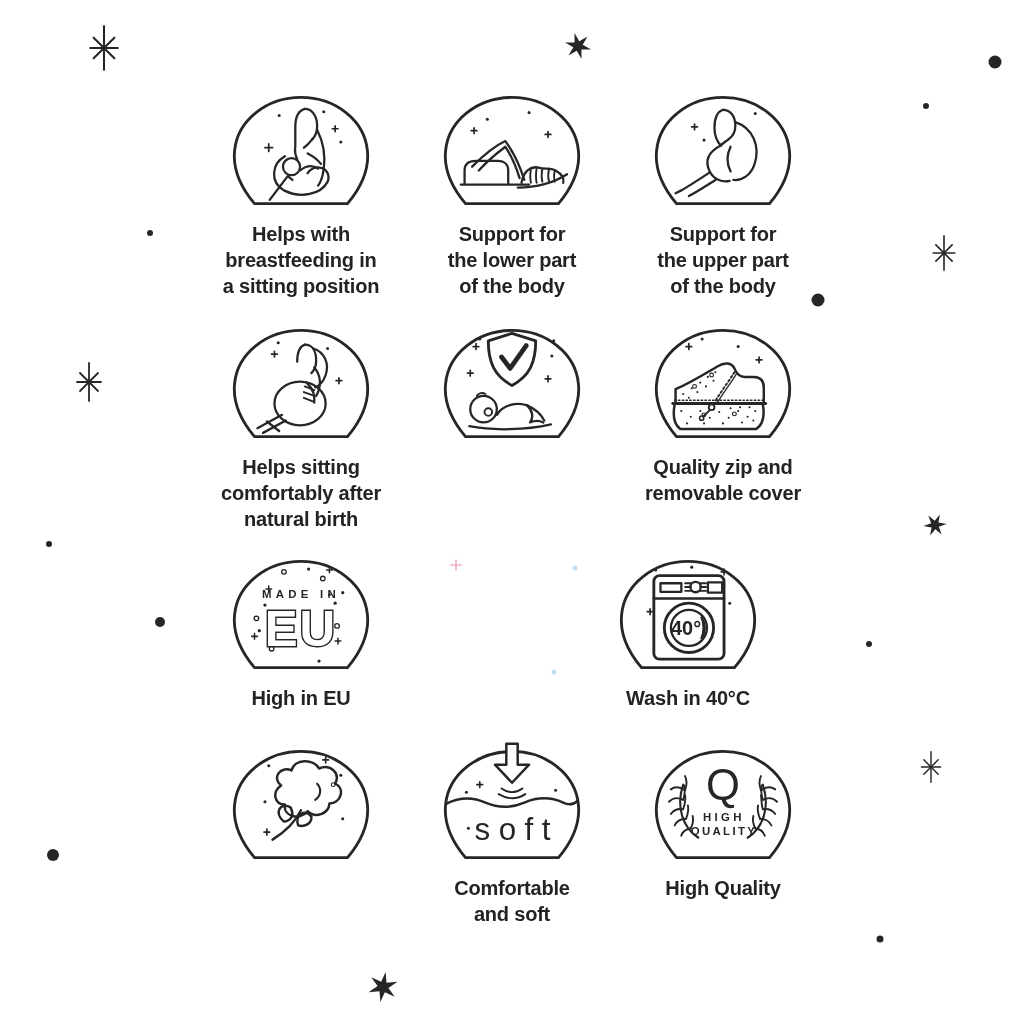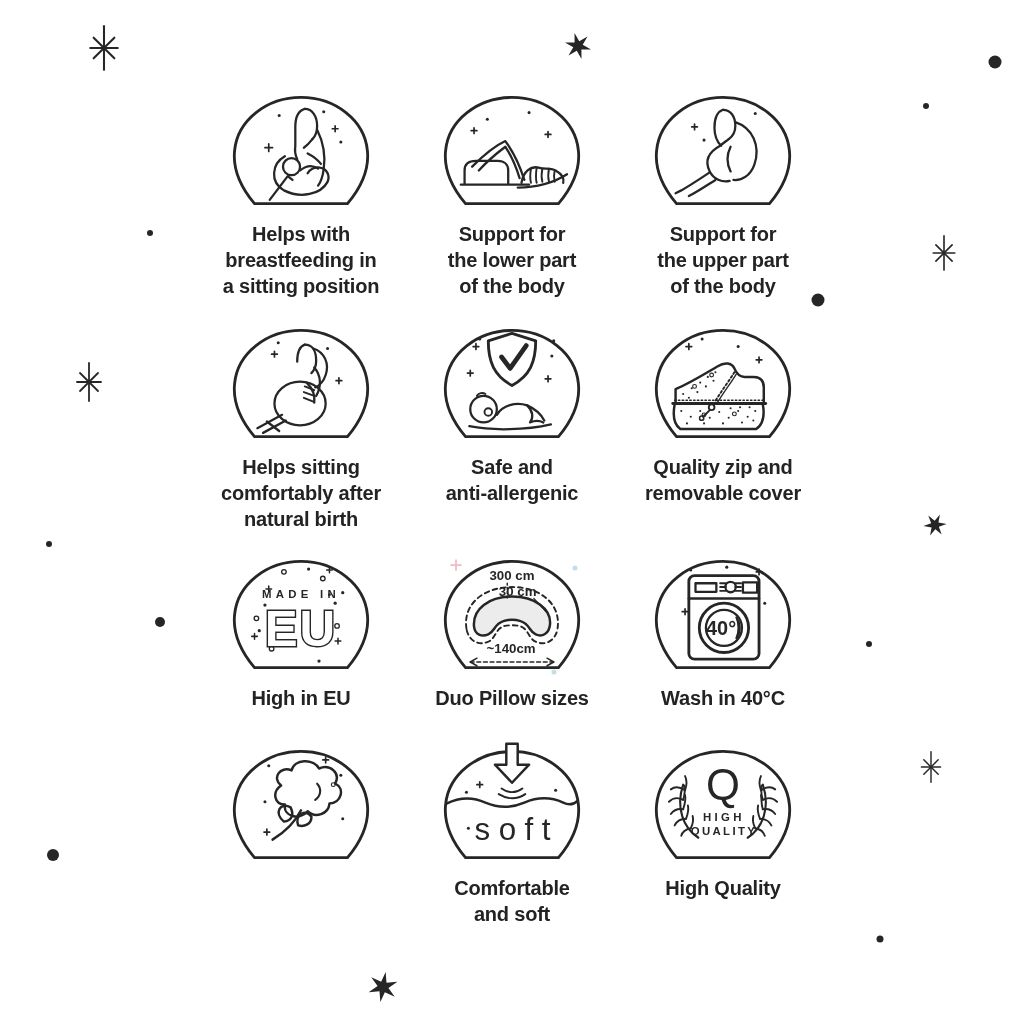--- a/index.html
+++ b/index.html
@@ -172,24 +172,20 @@
           <path d="M36 53 L36 59 M33 56 L39 56"></path>
           <path d="M118 59 L118 65 M115 62 L121 62"></path>
         </g>
         <g fill="#262626" stroke="none">
           <circle cx="122" cy="38" r="1.6"></circle>
             <circle cx="46" cy="20" r="1.6"></circle>
             <circle cx="124" cy="22" r="1.6"></circle>
         </g>
       </g>
     </svg>
-    <div class="caption">
-      <div>Safe and</div>
-      <div>anti-allergenic</div>
-    </div>
   </div>
 
   <div class="cell" style="left:615px;top:320px">
     <svg class="badge" viewBox="0 0 160 136">
       <g fill="none" stroke="#262626" stroke-width="3" stroke-linecap="round" stroke-linejoin="round">
         <path d="M31 123 C15 104 8 86 10 67 C13 35 44 11 80 11 C116 11 147 35 150 67 C152 86 145 104 129 123 Z"></path>
         <g stroke-width="2.6">
           <path d="M30 87 L30 73 C48 65 62 56 74 49 C82 44 89 45 92 51 C94 56 97 60 103 60 L112 60 C119 60 123 64 123 71 L123 87"></path>
           <path d="M29 89 C27 100 28 110 35 115 L115 115 C122 110 124 100 122 89"></path>
           <path stroke-width="3" d="M27 88 L125 88"></path>
@@ -278,41 +274,22 @@
         </g>
       </g>
       <text x="80" y="50" text-anchor="middle" font-size="12" font-weight="700" letter-spacing="4.5" fill="#262626">MADE IN</text>
       <text x="80" y="100" text-anchor="middle" font-size="52" font-weight="700" letter-spacing="2" fill="#ffffff" stroke="#262626" stroke-width="3" paint-order="stroke">EU</text>
     </svg>
     <div class="caption">
       <div>High in EU</div>
     </div>
   </div>
 
-  <div class="cell" style="left:404px;top:551px">
-    <svg class="badge" viewBox="0 0 160 136">
-      <g fill="none" stroke="#262626" stroke-width="3" stroke-linecap="round" stroke-linejoin="round">
-        <path d="M31 123 C15 104 8 86 10 67 C13 35 44 11 80 11 C116 11 147 35 150 67 C152 86 145 104 129 123 Z"></path>
-        <path stroke-width="2" stroke-dasharray="5 4" d="M32 82 C28 56 50 38 80 38 C110 38 132 56 128 82 C126 94 116 100 106 96 C97 93 98 82 88 79 C83 78 77 78 72 79 C62 82 63 93 54 96 C44 100 34 94 32 82 Z"></path>
-        <path stroke-width="2.6" fill="#ececec" d="M40 80 C38 61 56 48 80 48 C104 48 122 61 120 78 C119 87 112 91 105 88 C98 85 99 77 89 74 C83 72 77 72 71 74 C61 77 62 85 55 88 C48 91 41 88 40 80 Z"></path>
-        <path stroke-width="1.5" stroke-dasharray="2 2.5" d="M75 34 L75 50"></path>
-        <path stroke-width="1.3" d="M103 50 L116 64"></path>
-        <path stroke-width="1.6" stroke-dasharray="4 3" d="M36 117 L124 117"></path>
-        <path stroke-width="1.6" d="M36 117 L43 113 M36 117 L43 121 M124 117 L117 113 M124 117 L117 121"></path>
-      </g>
-      <text x="80" y="31" text-anchor="middle" font-size="14" font-weight="700" fill="#262626">300 cm</text>
-      <text x="86" y="47" text-anchor="middle" font-size="14" font-weight="700" fill="#262626">30 cm</text>
-      <text x="79" y="108" text-anchor="middle" font-size="14" font-weight="700" fill="#262626">~140cm</text>
-    </svg>
-    <div class="caption">
-      <div>Duo Pillow sizes</div>
-    </div>
-  </div>
-
-  <div class="cell" style="left:615px;top:551px">
+
+  <div class="cell" style="left:580px;top:551px">
     <svg class="badge" viewBox="0 0 160 136">
       <g fill="none" stroke="#262626" stroke-width="3" stroke-linecap="round" stroke-linejoin="round">
         <path d="M31 123 C15 104 8 86 10 67 C13 35 44 11 80 11 C116 11 147 35 150 67 C152 86 145 104 129 123 Z"></path>
         <rect x="44" y="26" width="74" height="88" rx="6"></rect>
         <path stroke-width="2.6" d="M44 50 L118 50"></path>
         <rect stroke-width="2.4" x="51" y="34" width="22" height="9"></rect>
         <circle stroke-width="2.4" cx="88" cy="38" r="5.5"></circle>
         <path stroke-width="2" d="M77 34 L83 34 M77 38 L83 38 M77 42 L83 42 M93 34 L99 34 M93 38 L99 38 M93 42 L99 42"></path>
         <rect stroke-width="2.4" x="101" y="33" width="15" height="11"></rect>
         <circle cx="81" cy="81" r="26"></circle>

